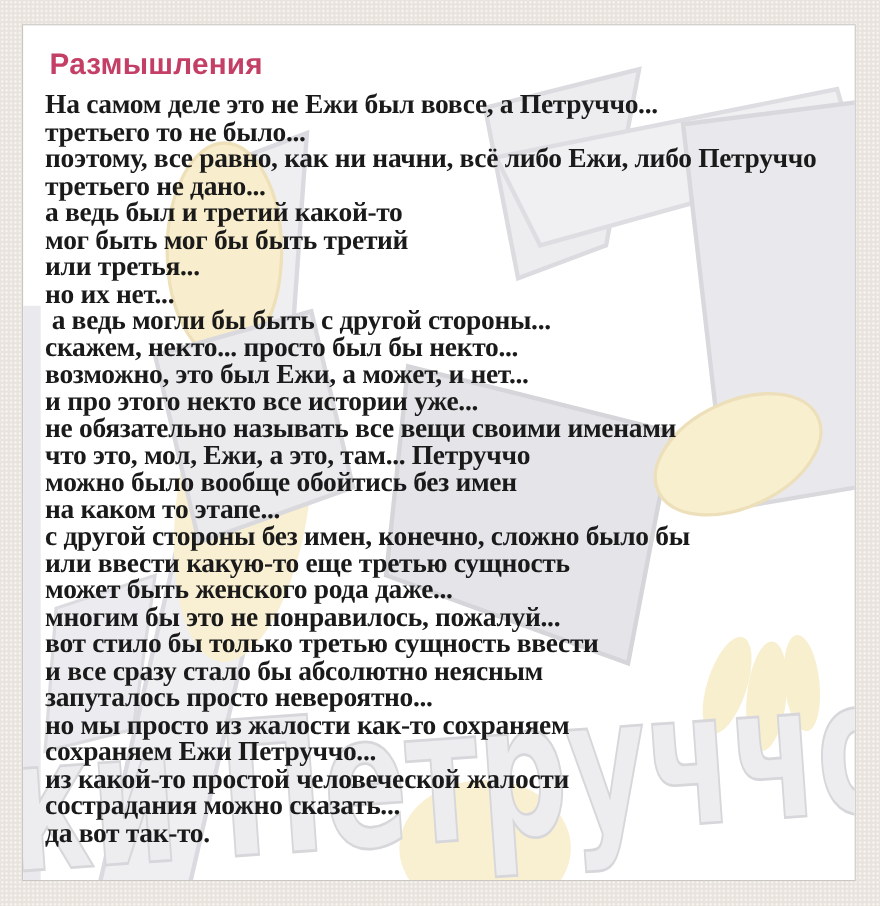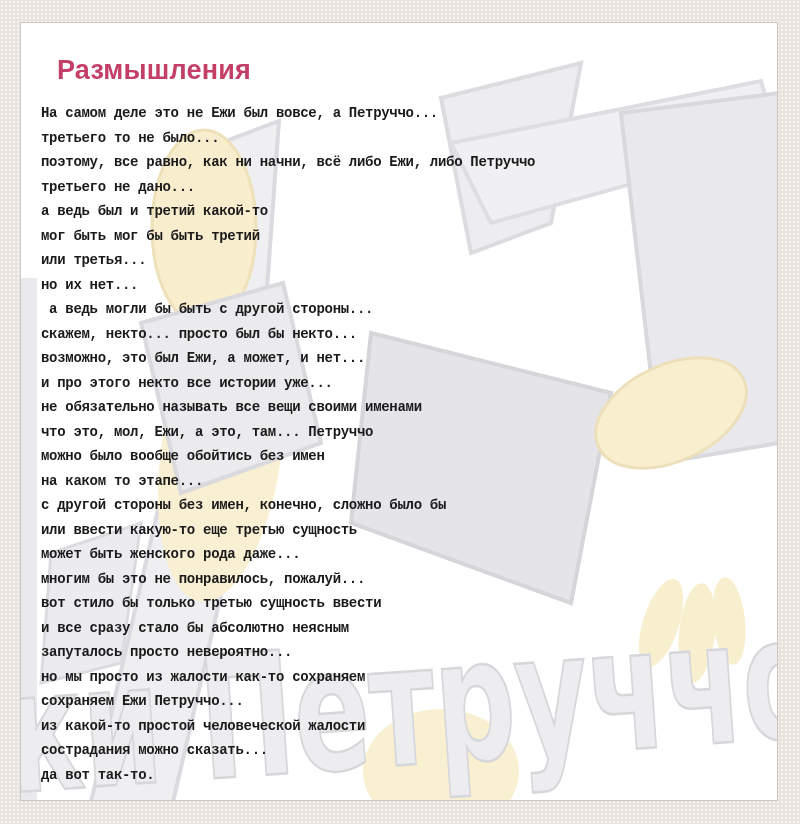--- a/index.html
+++ b/index.html
@@ -34,21 +34,21 @@
     width: 758px; height: 779px;
     z-index: 0;
     pointer-events: none;
   }
   .content {
     position: relative;
     z-index: 1;
     padding: 16px 20px 0 20px;
   }
   h1.song-title {
-    margin: 16px;
+    margin: 4px;
     font-size: 27px;
     line-height: 30px;
     font-weight: bold;
     color: #c43f66;
     letter-spacing: 0.2px;
   }
   .artist-line {
     font-size: 17px;
     line-height: 20px;
     color: #7e7e7e;
@@ -56,23 +56,23 @@
     border-bottom: 1px dashed #8d9fae;
     margin-top: 1px;
   }
   .artist-line a {
     color: #8fb0c2;
     text-decoration: none;
     cursor: pointer;
   }
   .lyrics {
     margin-top: 11px;
-    font-family: Liberation Mono, monospace;
+    font-family: Liberation Serif, serif;
     font-weight: bold;
-    font-size: 14px;
+    font-size: 25px;
     line-height: 24.5px;
     color: #1a1a1a;
     letter-spacing: -0.3px;
     white-space: pre-wrap;
   }
   .lyrics .line {
     min-height: 24.5px;
   }
 </style>
 </head>

